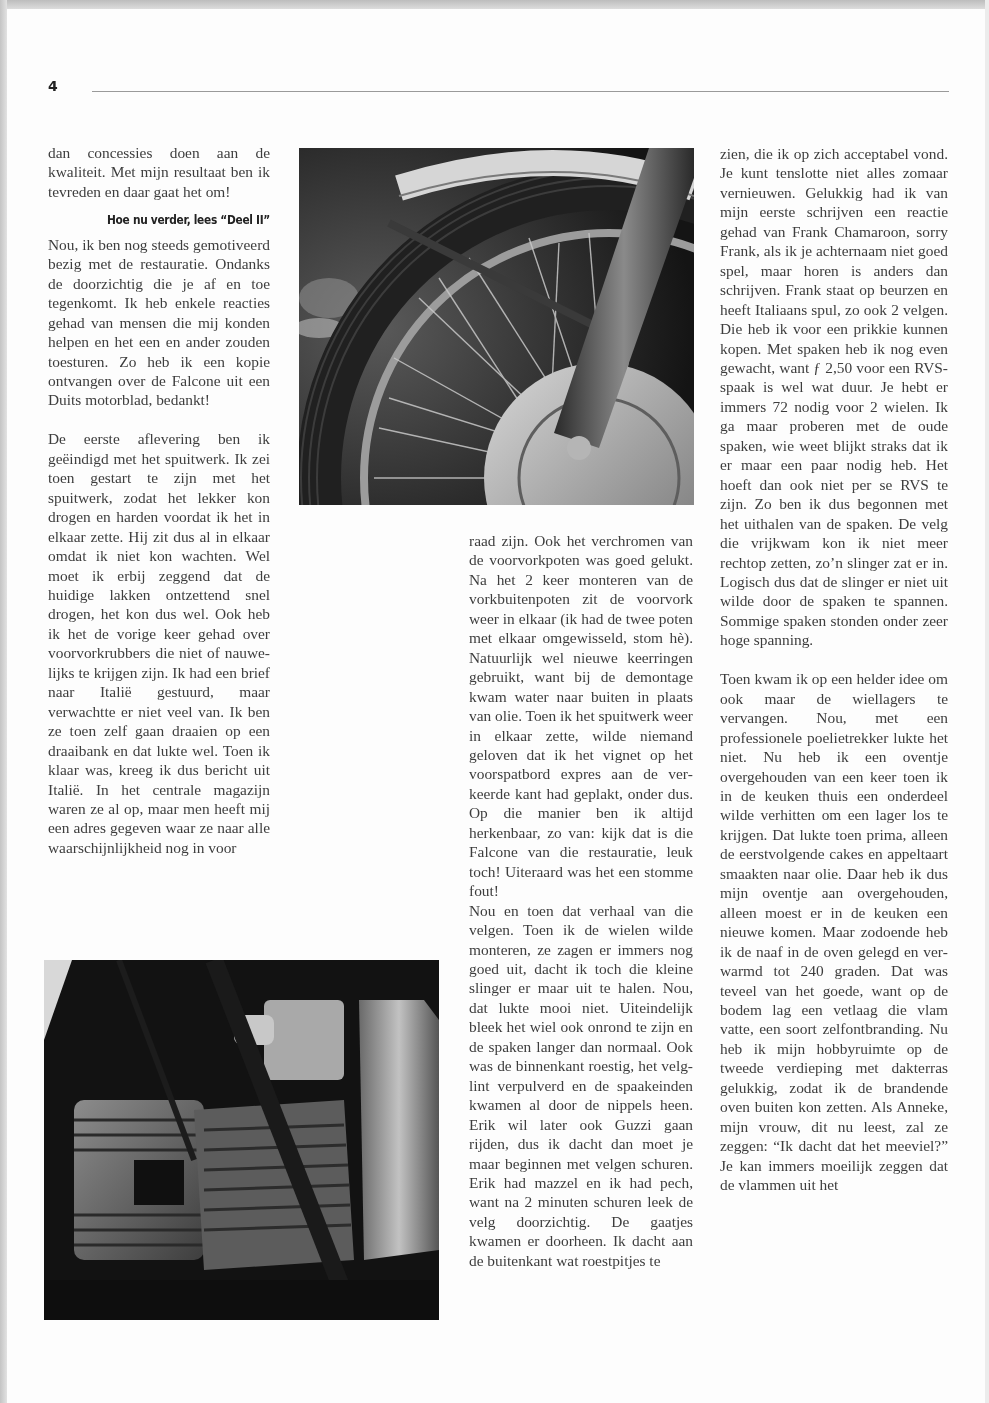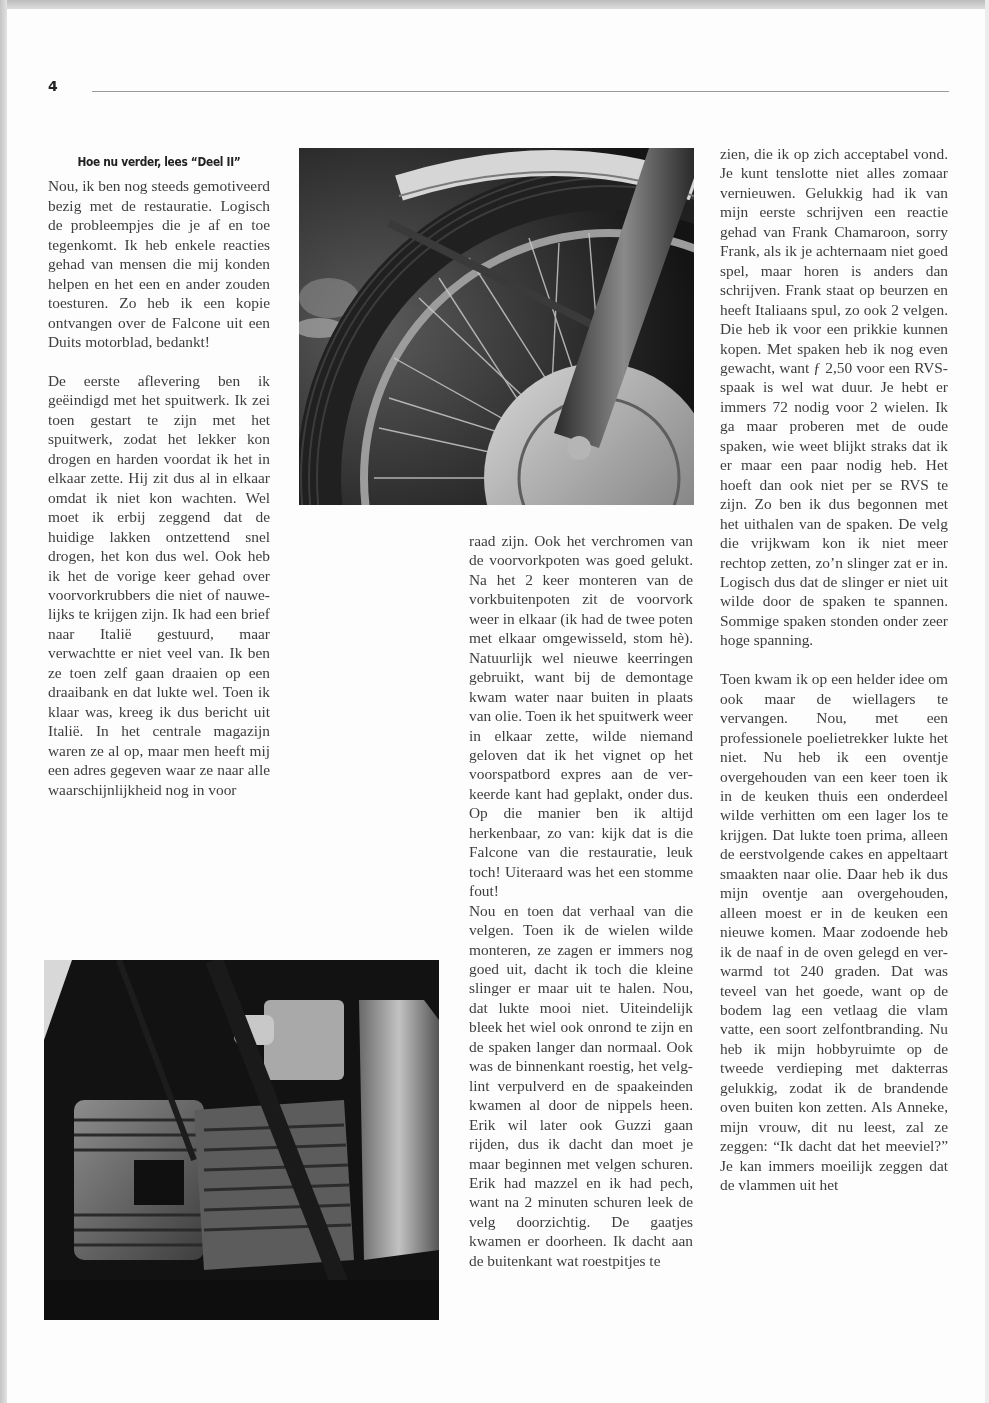--- a/index.html
+++ b/index.html
@@ -39,42 +39,43 @@
   }
   .col p { margin: 0; }
   .col .gap { height: 19.5px; }
   .col-1 { left: 48px; top: 143px; width: 222px; }
   .col-2 { left: 469px; top: 531px; width: 224px; }
   .col-3 { left: 720px; top: 144px; width: 228px; }
   .subhead {
     font-family: "DejaVu Sans Condensed", "DejaVu Sans", "Liberation Sans", sans-serif;
     font-weight: bold; font-size: 11.8px; color: #222;
     margin: 10px 0 4px 0; letter-spacing: -0.3px;
-    text-align: center;
+    text-align: right;
   }
   .photo {
     position: absolute; overflow: hidden;
   }
   .photo svg { display: block; width: 100%; height: 100%; }
   .photo-wheel { left: 299px; top: 148px; width: 395px; height: 357px; background: #1a1a1a; }
   .photo-engine { left: 44px; top: 960px; width: 395px; height: 360px; background: #151515; }
 </style>
 </head>
 <body>
 
 <div class="scan-top"></div>
 <div class="scan-left"></div>
 <div class="scan-right"></div>
 
 <div class="page-number">4</div>
 <div class="header-rule"></div>
 
 <div class="col col-1">
+  <p>dan concessies doen aan de kwaliteit. Met mijn resultaat ben ik tevreden en daar gaat het om!</p>
   <div class="subhead">Hoe nu verder, lees “Deel II”</div>
-  <p>Nou, ik ben nog steeds gemoti­veerd bezig met de restauratie. Logisch de probleempjes die je af en toe tegenkomt. Ik heb enkele reacties gehad van men­sen die mij konden helpen en het een en ander zouden toe­sturen. Zo heb ik een kopie ontvangen over de Falcone uit een Duits motorblad, bedankt!</p>
+  <p>Nou, ik ben nog steeds gemoti­veerd bezig met de restauratie. Ondanks de doorzichtig die je af en toe tegenkomt. Ik heb enkele reacties gehad van men­sen die mij konden helpen en het een en ander zouden toe­sturen. Zo heb ik een kopie ontvangen over de Falcone uit een Duits motorblad, bedankt!</p>
   <div class="gap"></div>
   <p>De eerste aflevering ben ik geëindigd met het spuitwerk. Ik zei toen gestart te zijn met het spuitwerk, zodat het lekker kon drogen en harden voordat ik het in elkaar zette. Hij zit dus al in elkaar omdat ik niet kon wachten. Wel moet ik erbij zeg­gend dat de huidige lakken ontzettend snel drogen, het kon dus wel. Ook heb ik het de vorige keer gehad over voor­vorkrubbers die niet of nauwe­lijks te krijgen zijn. Ik had een brief naar Italië gestuurd, maar verwachtte er niet veel van. Ik ben ze toen zelf gaan draaien op een draaibank en dat lukte wel. Toen ik klaar was, kreeg ik dus bericht uit Italië. In het centrale magazijn waren ze al op, maar men heeft mij een adres gegeven waar ze naar alle waarschijnlijkheid nog in voor­</p>
 </div>
 
 <div class="photo photo-wheel">
   <svg viewBox="0 0 395 357" preserveAspectRatio="none">
     <defs>
       <radialGradient id="bgw" cx="0.2" cy="0.5" r="0.8">
         <stop offset="0" stop-color="#5a5a5a"></stop>
         <stop offset="1" stop-color="#141414"></stop>

